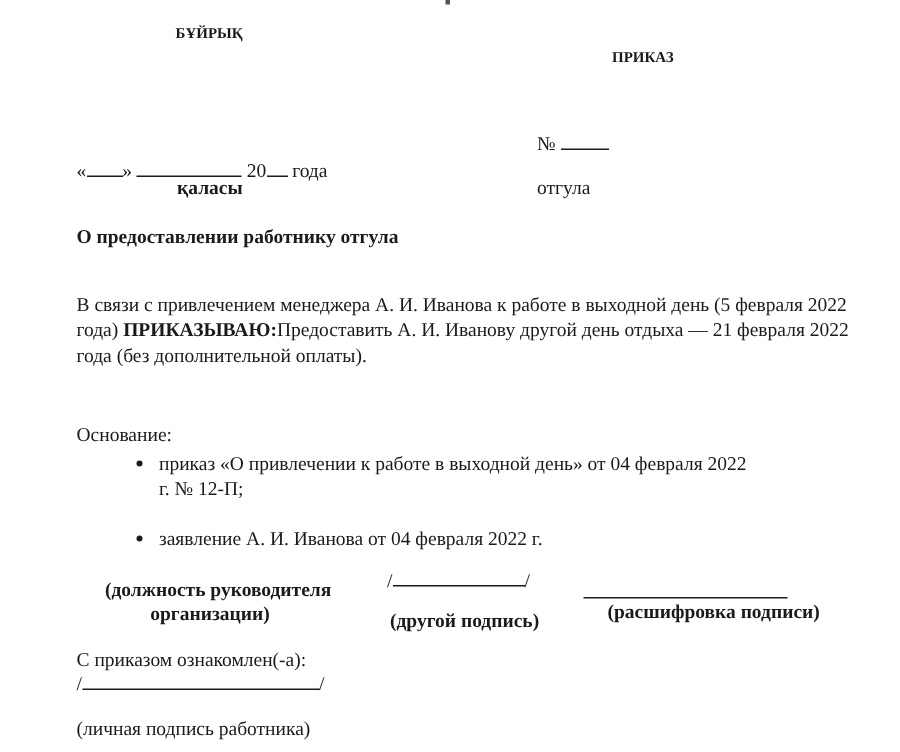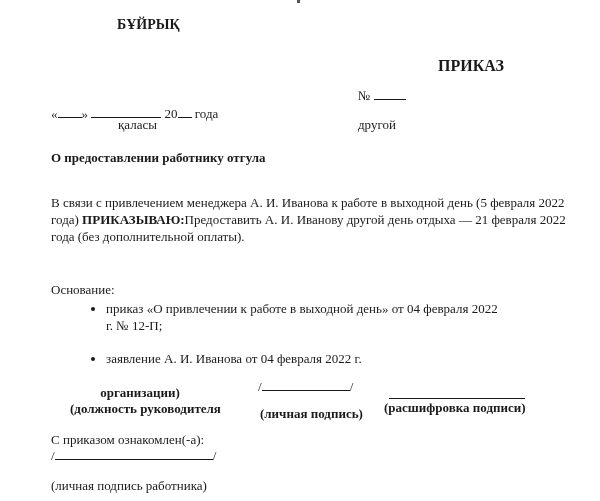--- a/index.html
+++ b/index.html
@@ -15,64 +15,64 @@
   ul.basis { position: absolute; left: 60px; top: 284px; margin: 0; padding-left: 30px; line-height: 17px; width: 520px; }
   ul.basis li { margin: 16px; }
   .uline { display: inline-block; border-bottom: 1px solid #1a1a1a; height: 12px; vertical-align: baseline; }
   .center { text-align: center; }
 </style>
 </head>
 <body>
 
 <div class="abs topmark"></div>
 
-<div class="abs bold" style="left:117px; top:17px; font-size:14px;">БҰЙРЫҚ</div>
-<div class="abs bold" style="left:438px; top:33px; font-size:16px;margin-top:24px;">ПРИКАЗ</div>
+<div class="abs bold" style="left:117px; top:17px; font-size:10px;">БҰЙРЫҚ</div>
+<div class="abs bold" style="left:408px; top:33px; font-size:10px;">ПРИКАЗ</div>
 
 <div class="abs" style="left:51px; top:87px;margin-top:18px;">
   <span>«</span><span class="uline" style="width:24px;"></span><span>»</span>
   <span class="uline" style="width:70px;"></span>
   <span>20</span><span class="uline" style="width:14px;"></span>
   <span>года</span>
 </div>
 
 <div class="abs" style="left:358px; top:87px;">
   <span>№</span>
   <span class="uline" style="width:32px;"></span>
 </div>
 
-<div class="abs" style="left:118px; top:117px;">қаласы</div>
-<div class="abs" style="left:358px; top:117px;">другой</div>
+<div class="abs" style="left:118px; top:117px;font-weight:bold;">қаласы</div>
+<div class="abs" style="left:358px; top:117px;">отгула</div>
 
 <div class="abs bold" style="left:51px; top:150px;">О предоставлении работнику отгула</div>
 
 <div class="abs para">
   <span>В связи с привлечением менеджера А. И. Иванова к работе в выходной день (5 февраля 2022 года) </span><span class="bold">ПРИКАЗЫВАЮ:</span><span>Предоставить А. И. Иванову другой день отдыха — 21 февраля 2022 года (без дополнительной оплаты).</span>
 </div>
 
 <div class="abs" style="left:51px; top:254px;margin-top:28px;">Основание:</div>
 
 <ul class="basis">
   <li style="width:400px; white-space:normal;">приказ «О привлечении к работе в выходной день» от 04 февраля 2022 г. № 12-П;</li>
   <li>заявление А. И. Иванова от 04 февраля 2022 г.</li>
 </ul>
 
 <div class="abs bold center" style="left:70px; top:385px; width:140px; line-height:16px;">
+  <div>(должность руководителя</div>
   <div>организации)</div>
-  <div>(должность руководителя</div>
 </div>
 
 <div class="abs" style="left:258px; top:378px;">
   <span>/</span><span class="uline" style="width:88px;"></span><span>/</span>
 </div>
 
-<div class="abs bold" style="left:260px; top:406px;">(личная подпись)</div>
+<div class="abs bold" style="left:260px; top:406px;">(другой подпись)</div>
 
 <div class="abs" style="left:389px; top:386px; width:136px; border-bottom:1px solid #1a1a1a; height:12px;"></div>
-<div class="abs bold" style="left:384px; top:400px;">(расшифровка подписи)</div>
+<div class="abs bold" style="left:405px; top:400px;">(расшифровка подписи)</div>
 
 <div class="abs" style="left:51px; top:432px;">С приказом ознакомлен(-а):</div>
 
 <div class="abs" style="left:51px; top:447px;">
   <span>/</span><span class="uline" style="width:158px;"></span><span>/</span>
 </div>
 
 <div class="abs" style="left:51px; top:478px;">(личная подпись работника)</div>
 
 </body></html>

